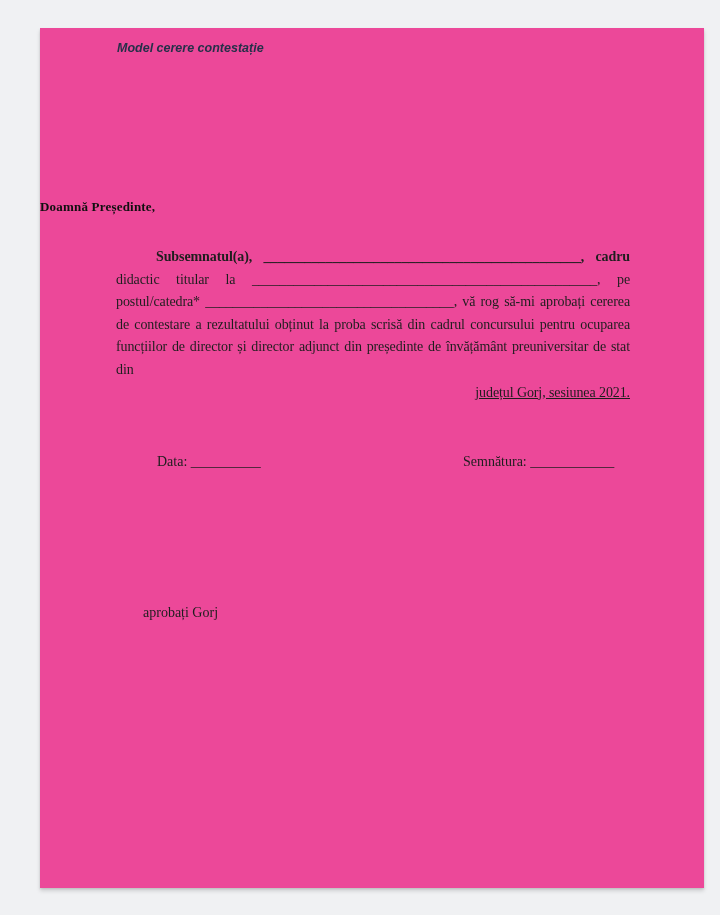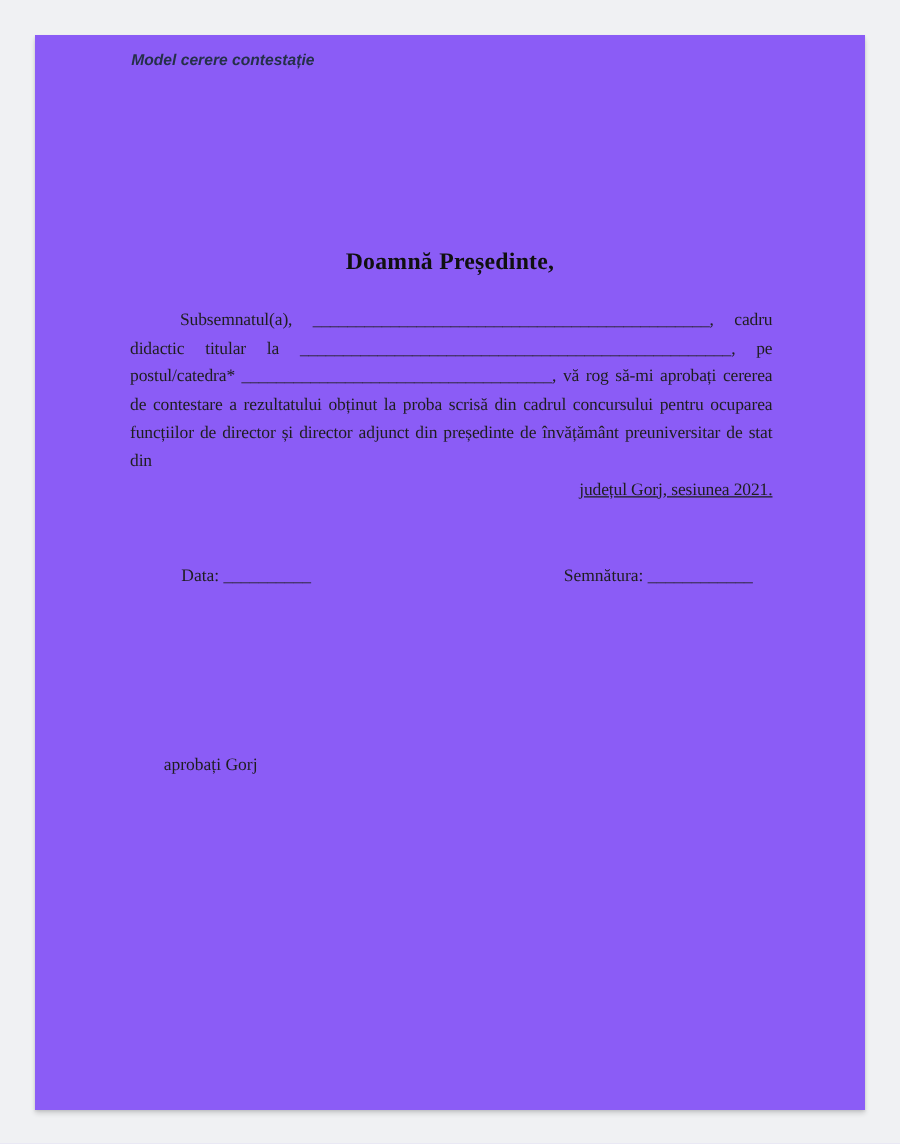--- a/index.html
+++ b/index.html
@@ -11,65 +11,66 @@
     overflow: hidden;
     font-family: "Liberation Serif", "DejaVu Serif", serif;
   }
   .stage {
     position: relative;
     width: 720px;
     height: 915px;
   }
   .page {
     position: absolute;
-    left: 28px;
+    left: 40px;
     top: 28px;
     width: 664px;
     height: 860px;
-    background: #8b5cf6;
+    background: #ec4899;
     box-shadow: 0 1px 2px rgba(0,0,0,0.10), 0 3px 4px rgba(0,0,0,0.14);
   }
   .doc-type {
     position: absolute;
     left: 77px;
     top: 13px;
     font-family: "Liberation Sans", "DejaVu Sans", sans-serif;
     font-style: italic;
     font-weight: bold;
     font-size: 12.5px;
     color: #253049;
   }
   .title {
     position: absolute;
     left: 0;
     top: 171px;
     width: 100%;
     margin: 0;
-    text-align: center;
-    font-size: 19px;
+    text-align: left;
+    font-size: 13px;
     font-weight: bold;
     color: #101010;
     letter-spacing: 0.2px;
   }
   .body-par {
     position: absolute;
     left: 76px;
     top: 218px;
     width: 514px;
     font-size: 14px;
     line-height: 22.6px;
     color: #1e1e1e;
     letter-spacing: -0.1px;
   }
   .body-par .jline {
     text-align: justify;
     text-align-last: justify;
   }
   .body-par .indent {
     text-indent: 40px;
+    font-weight: bold;
   }
   .body-par .lline {
     text-align: right;
     text-decoration: underline;
   }
   .field-label {
     position: absolute;
     font-size: 14px;
     color: #1e1e1e;
   }

